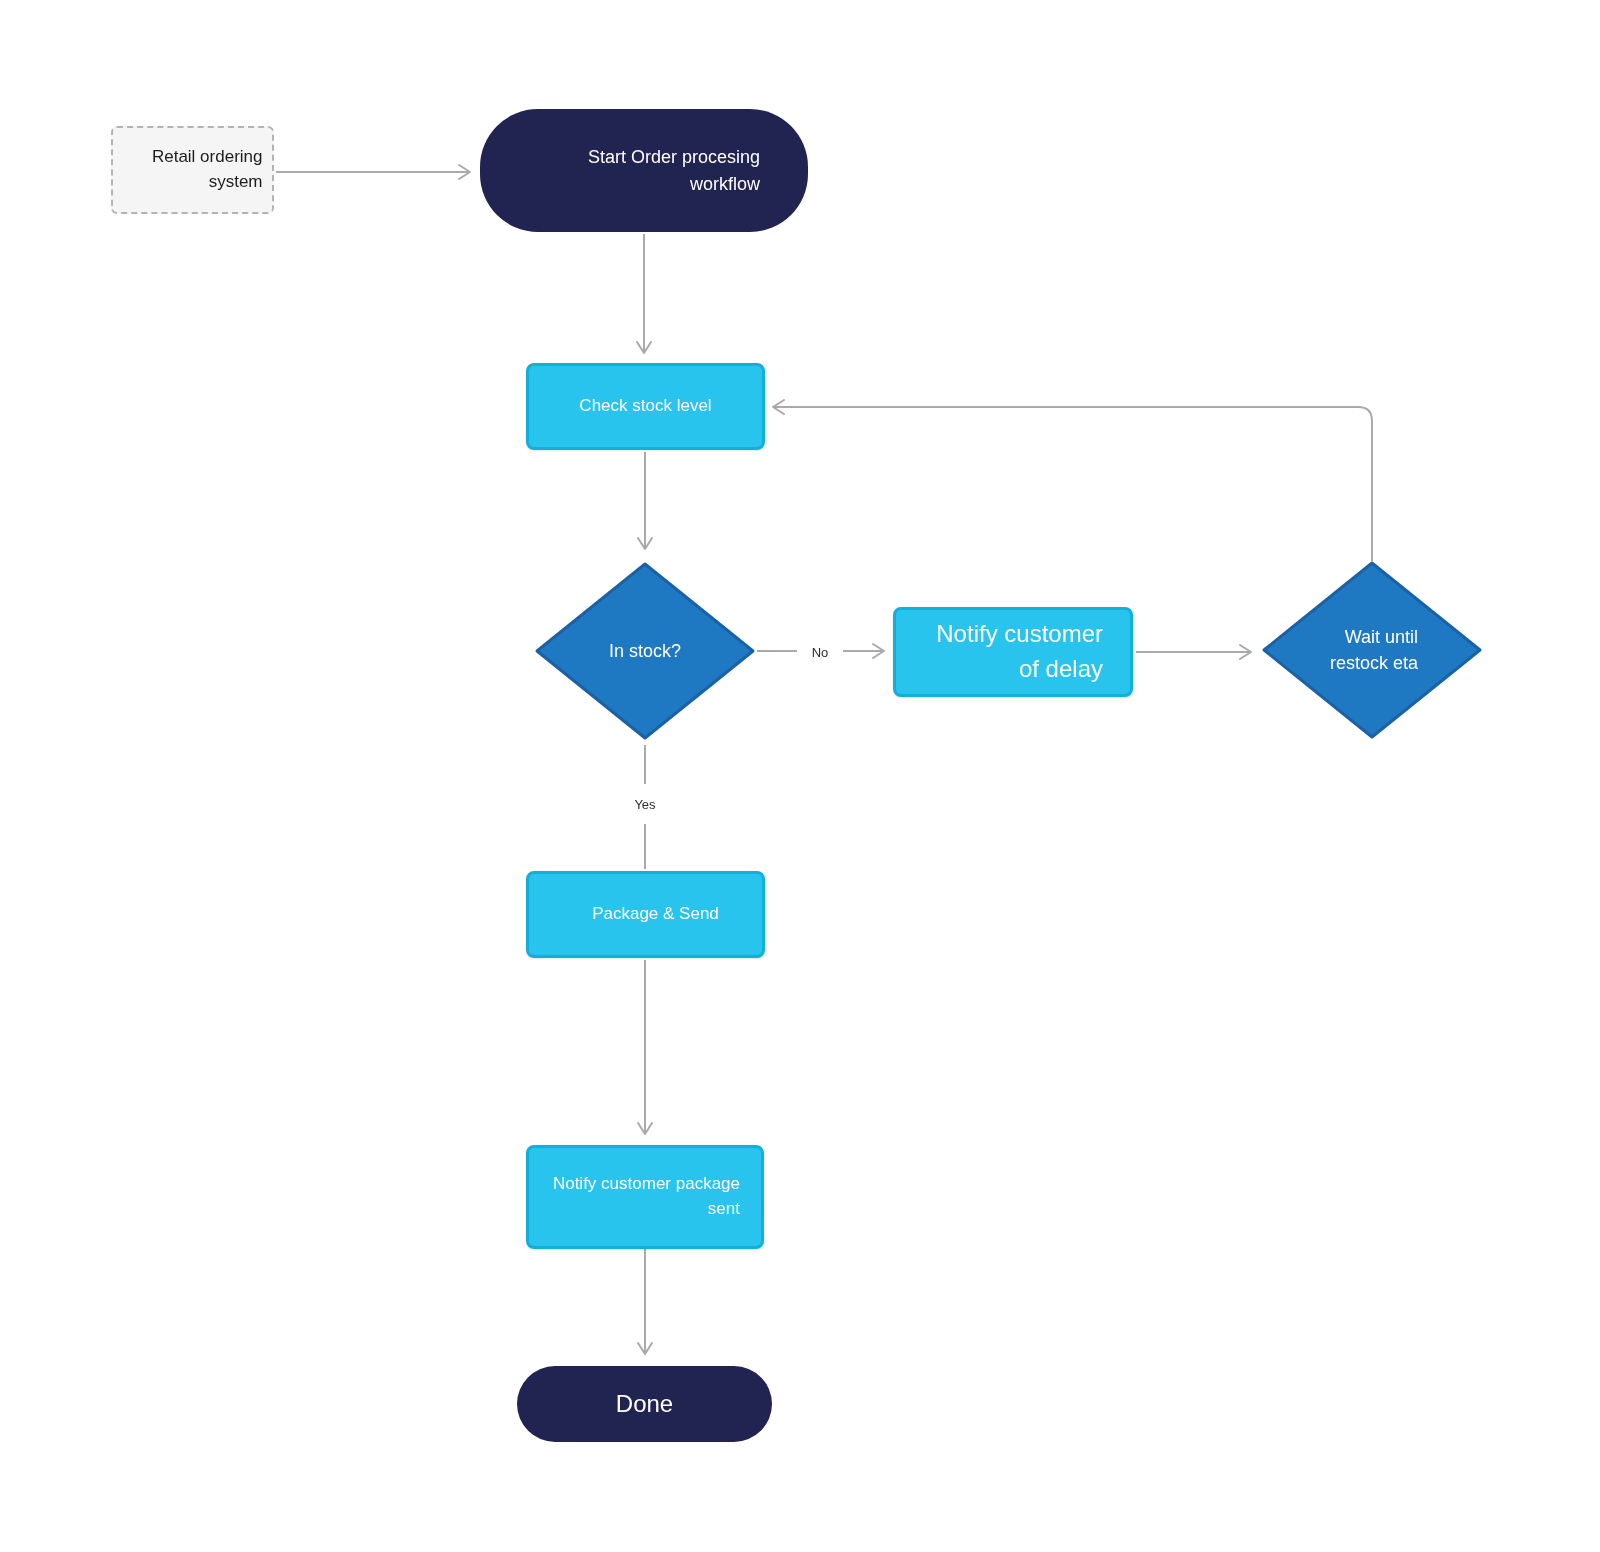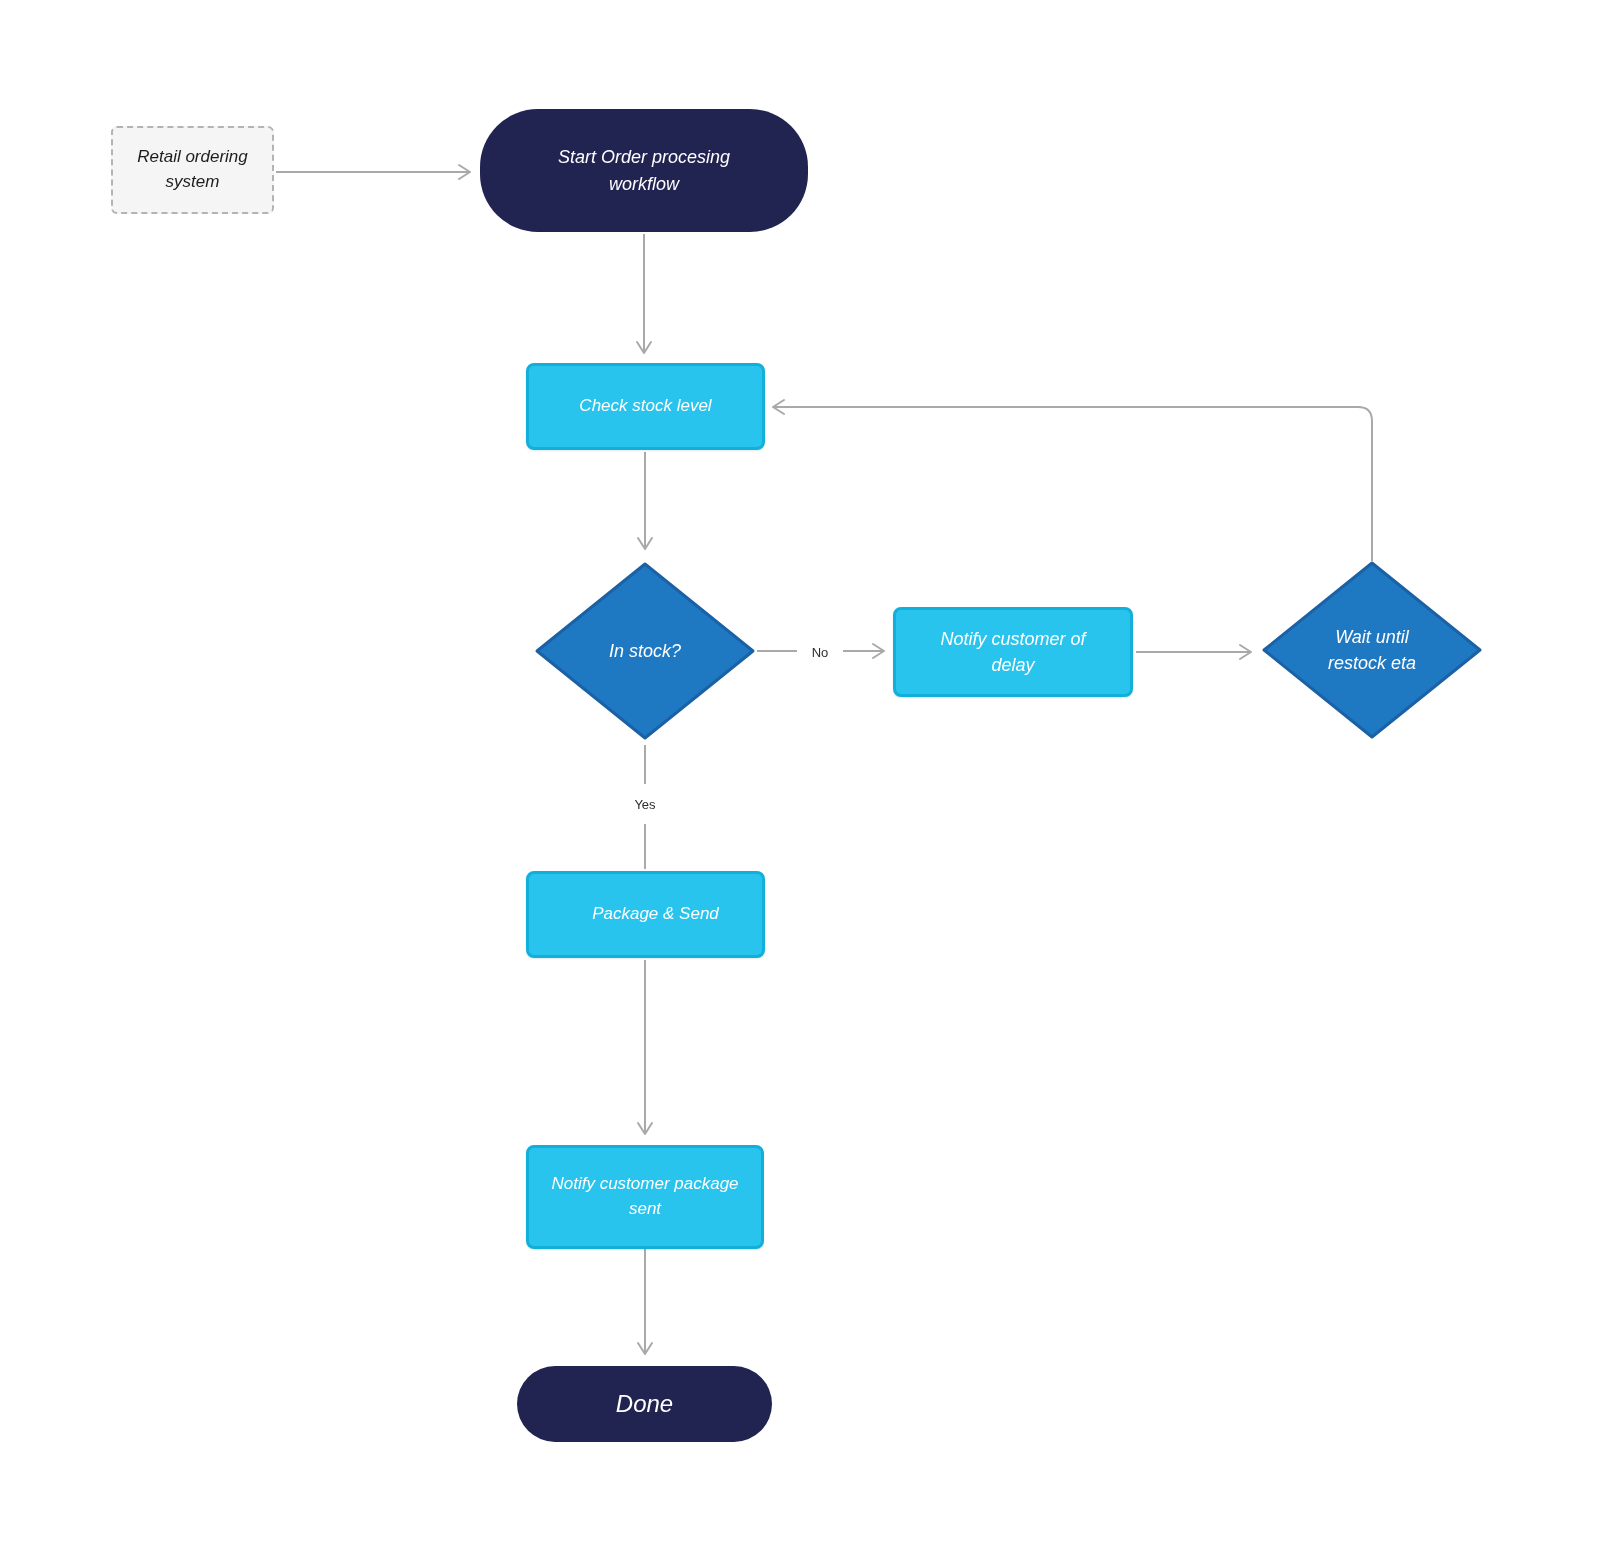--- a/index.html
+++ b/index.html
@@ -22,24 +22,23 @@
     width:1600px;height:1552px;
     background:#ffffff;
     overflow:hidden;
   }
   .connector-layer{position:absolute;left:0;top:0;width:1600px;height:1552px;}
   .connector-layer path{stroke:var(--connector);stroke-width:2;fill:none;}
 
   .node{
     position:absolute;
     display:flex;align-items:center;justify-content:center;
-    text-align:center;box-sizing:border-box;
+    text-align:right;box-sizing:border-box;
     color:var(--node-text);
     line-height:1.45;
-    font-style:italic;
   }
   .node .node-label{display:block;}
 
   .external{
     background:var(--dashed-bg);
     border:2px dashed var(--dashed-border);
     border-radius:6px;
     color:var(--external-text);
     font-size:17px;
   }
@@ -55,21 +54,21 @@
   #node-done{left:517px;top:1366px;width:255px;height:76px;border-radius:38px;font-size:24px;}
 
   .process{
     background:var(--cyan);
     border:3px solid var(--cyan-border);
     border-radius:8px;
     font-size:17px;
     box-shadow:0 1px 2px rgba(0,60,90,0.12);
   }
   #node-check{left:526px;top:363px;width:239px;height:87px;}
-  #node-delay{left:893px;top:607px;width:240px;height:90px;font-size:18px;}
+  #node-delay{left:893px;top:607px;width:240px;height:90px;font-size:24px;}
   #node-delay .node-label{max-width:180px;}
   #node-package{left:526px;top:871px;width:239px;height:87px;padding-left:20px;}
   #node-sent{left:526px;top:1145px;width:238px;height:104px;}
   #node-sent .node-label{max-width:190px;}
 
   .diamond{background:transparent;border:none;font-size:18px;}
   .diamond .diamond-shape{position:absolute;left:0;top:0;}
   .diamond .node-label{position:relative;z-index:1;}
   .diamond .diamond-shape path{
     fill:var(--blue);

